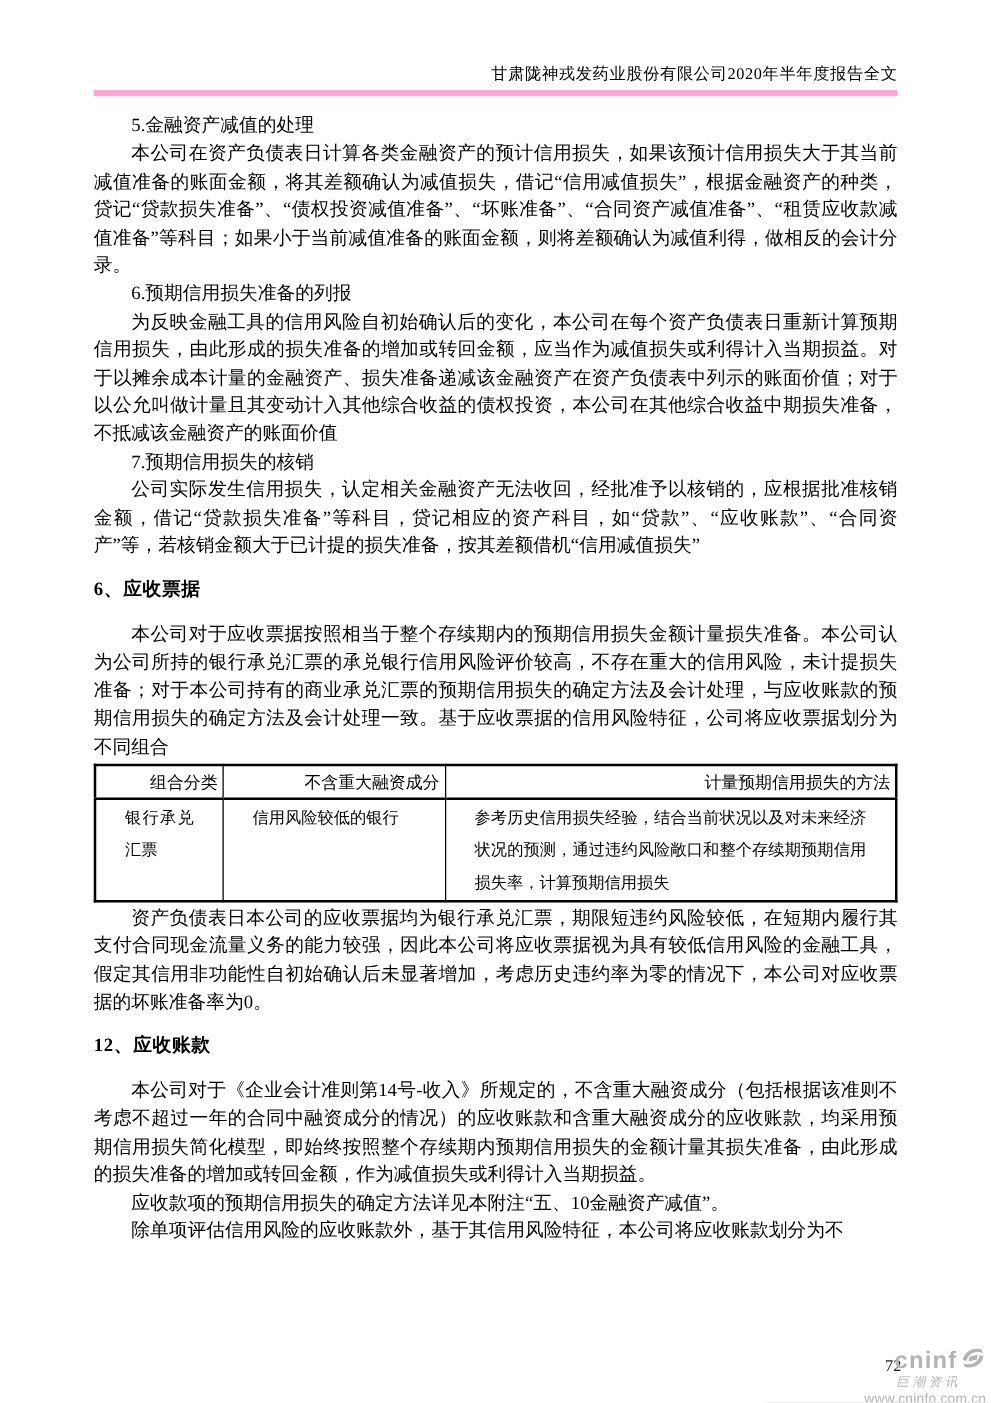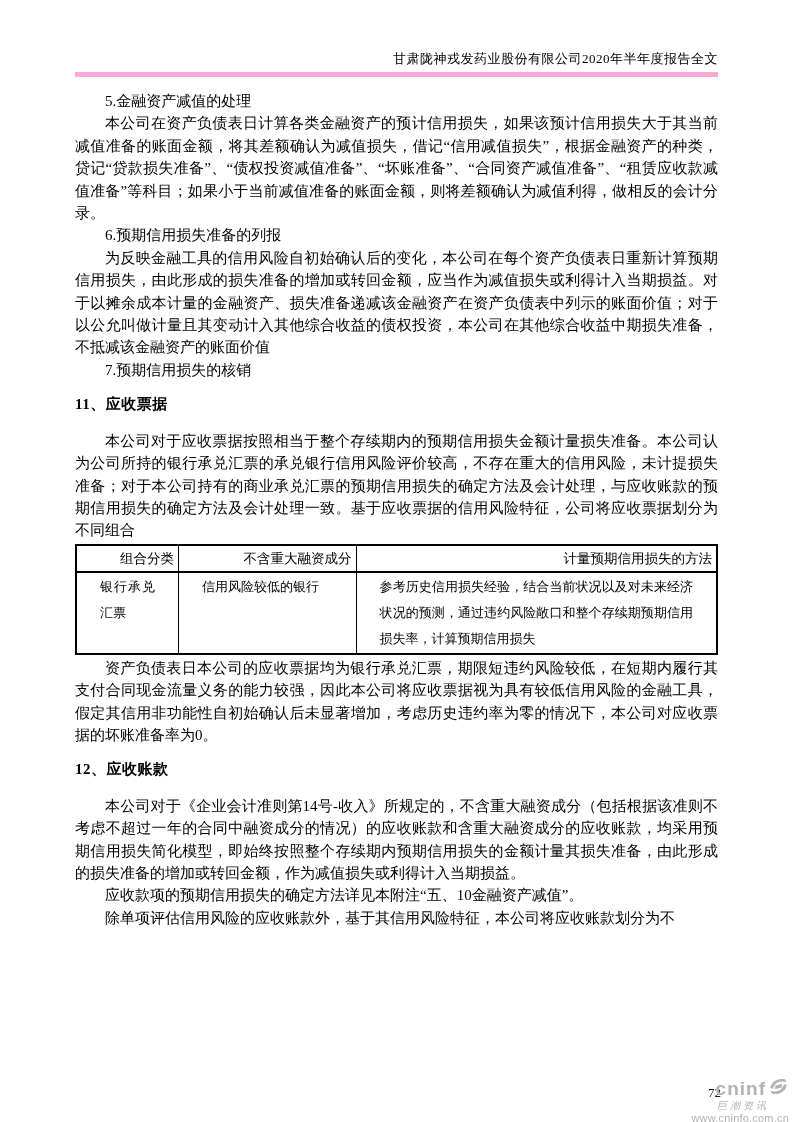--- a/index.html
+++ b/index.html
@@ -108,22 +108,23 @@
   <div class="header">
     <span>甘肃陇神戎发药业股份有限公司2020年半年度报告全文</span>
   </div>
 
   <div class="content">
     <p>5.金融资产减值的处理</p>
     <p>本公司在资产负债表日计算各类金融资产的预计信用损失，如果该预计信用损失大于其当前减值准备的账面金额，将其差额确认为减值损失，借记“信用减值损失”，根据金融资产的种类，贷记“贷款损失准备”、“债权投资减值准备”、“坏账准备”、“合同资产减值准备”、“租赁应收款减值准备”等科目；如果小于当前减值准备的账面金额，则将差额确认为减值利得，做相反的会计分录。</p>
     <p>6.预期信用损失准备的列报</p>
     <p>为反映金融工具的信用风险自初始确认后的变化，本公司在每个资产负债表日重新计算预期信用损失，由此形成的损失准备的增加或转回金额，应当作为减值损失或利得计入当期损益。对于以摊余成本计量的金融资产、损失准备递减该金融资产在资产负债表中列示的账面价值；对于以公允叫做计量且其变动计入其他综合收益的债权投资，本公司在其他综合收益中期损失准备，不抵减该金融资产的账面价值</p>
     <p>7.预期信用损失的核销</p>
+    <p>公司实际发生信用损失，认定相关金融资产无法收回，经批准予以核销的，应根据批准核销金额，借记“贷款损失准备”等科目，贷记相应的资产科目，如“贷款”、“应收账款”、“合同资产”等，若核销金额大于已计提的损失准备，按其差额借机“信用减值损失”</p>
 
-    <h3>11、应收票据</h3>
+    <h3>6、应收票据</h3>
     <p>本公司对于应收票据按照相当于整个存续期内的预期信用损失金额计量损失准备。本公司认为公司所持的银行承兑汇票的承兑银行信用风险评价较高，不存在重大的信用风险，未计提损失准备；对于本公司持有的商业承兑汇票的预期信用损失的确定方法及会计处理，与应收账款的预期信用损失的确定方法及会计处理一致。基于应收票据的信用风险特征，公司将应收票据划分为不同组合</p>
 
     <table class="portfolio">
       <colgroup>
         <col style="width:16%">
         <col style="width:27.7%">
         <col style="width:56.3%">
       </colgroup>
       <thead>
         <tr>

